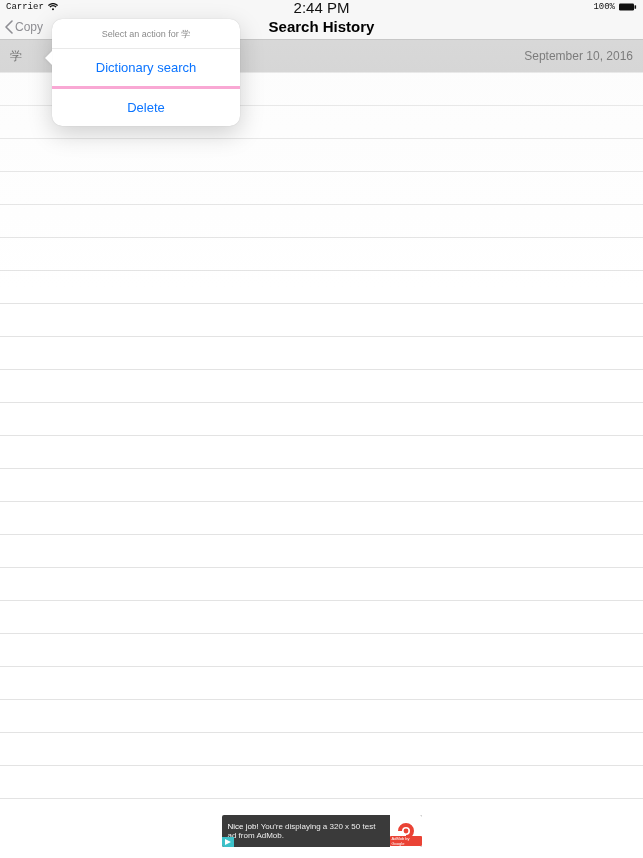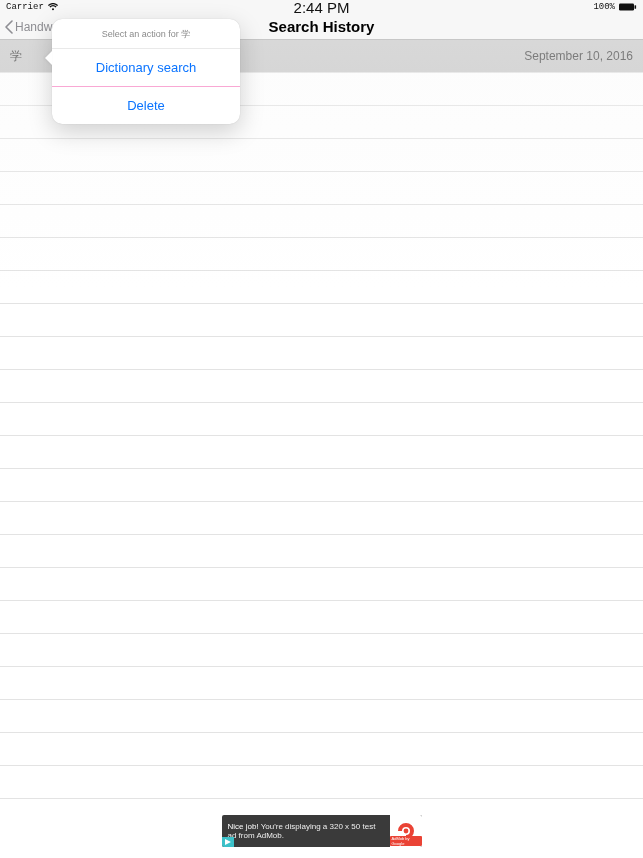--- a/index.html
+++ b/index.html
@@ -29,21 +29,21 @@
   .fade { position: absolute; left: 0; right: 0; top: 40px; height: 250px; pointer-events: none;
           background: linear-gradient(#f6f6f6 0%, rgba(255,255,255,0) 100%); opacity: .35; }
 
   
   .popover { position: absolute; left: 52px; top: 19px; width: 188px; background: #fff; border-radius: 10px;
              box-shadow: 0 8px 24px rgba(0,0,0,.18), 0 0 1px rgba(0,0,0,.2); overflow: visible; }
   .popover::before { content: ""; position: absolute; left: -7px; top: 32px; width: 0; height: 0;
                      border-top: 7px solid transparent; border-bottom: 7px solid transparent; border-right: 7px solid #fff;
                      filter: drop-shadow(-1px 0 1px rgba(0,0,0,.08)); }
   .popover-title { font-size: 9px; color: #8a8a8a; text-align: center; padding: 9px 6px 7px; border-bottom: 1px solid #e9e9e9; }
-  .popover-item { font-size: 13px; color: #0b74ff; text-align: center; padding: 11px 6px; border-bottom: 1px solid #f9a8d4; cursor: pointer; }
+  .popover-item { font-size: 13px; color: #0b74ff; text-align: center; padding: 11px 6px; border-bottom: 3px solid #f9a8d4; cursor: pointer; }
   .popover-item:last-child { border-bottom: none; }
 
   
   .ad { position: absolute; bottom: 11px; left: 50%; transform: translateX(-50%); width: 200px; height: 32px;
         background: #3a3a3a; color: #eee; font-size: 8px; display: flex; align-items: center; border-radius: 2px; overflow: hidden; }
   .ad-left { display: flex; align-items: center; gap: 4px; padding: 0 6px; flex: 1; }
   .ad-bold { font-weight: 400; color: #fff; }
   .ad-icon { width: 32px; height: 32px; background: #fff; display: flex; align-items: center; justify-content: center; position: relative; }
   .ad-icon svg { display: block; }
   .ad-sub { position: absolute; bottom: 1px; font-size: 4px; color: #fff; background: #ea4335; padding: 0 2px; border-radius: 1px; }
@@ -72,21 +72,21 @@
         </svg>
     </span>
   </div>
 </div>
 
 <div class="nav-bar">
   <div class="nav-back">
     <svg width="9" height="14" viewBox="0 0 9 14">
         <path d="M8 1L2 7l6 6" stroke="#8e8e93" stroke-width="1.6" fill="none" stroke-linecap="round" stroke-linejoin="round"></path>
       </svg>
-    <span>Handw</span>
+    <span>Copy</span>
   </div>
   <div class="nav-title">Search History</div>
 </div>
 
 <div class="list">
   <div class="row selected">
     <span class="row-char">学</span>
     <span class="row-date">September 10, 2016</span>
   </div>
 

